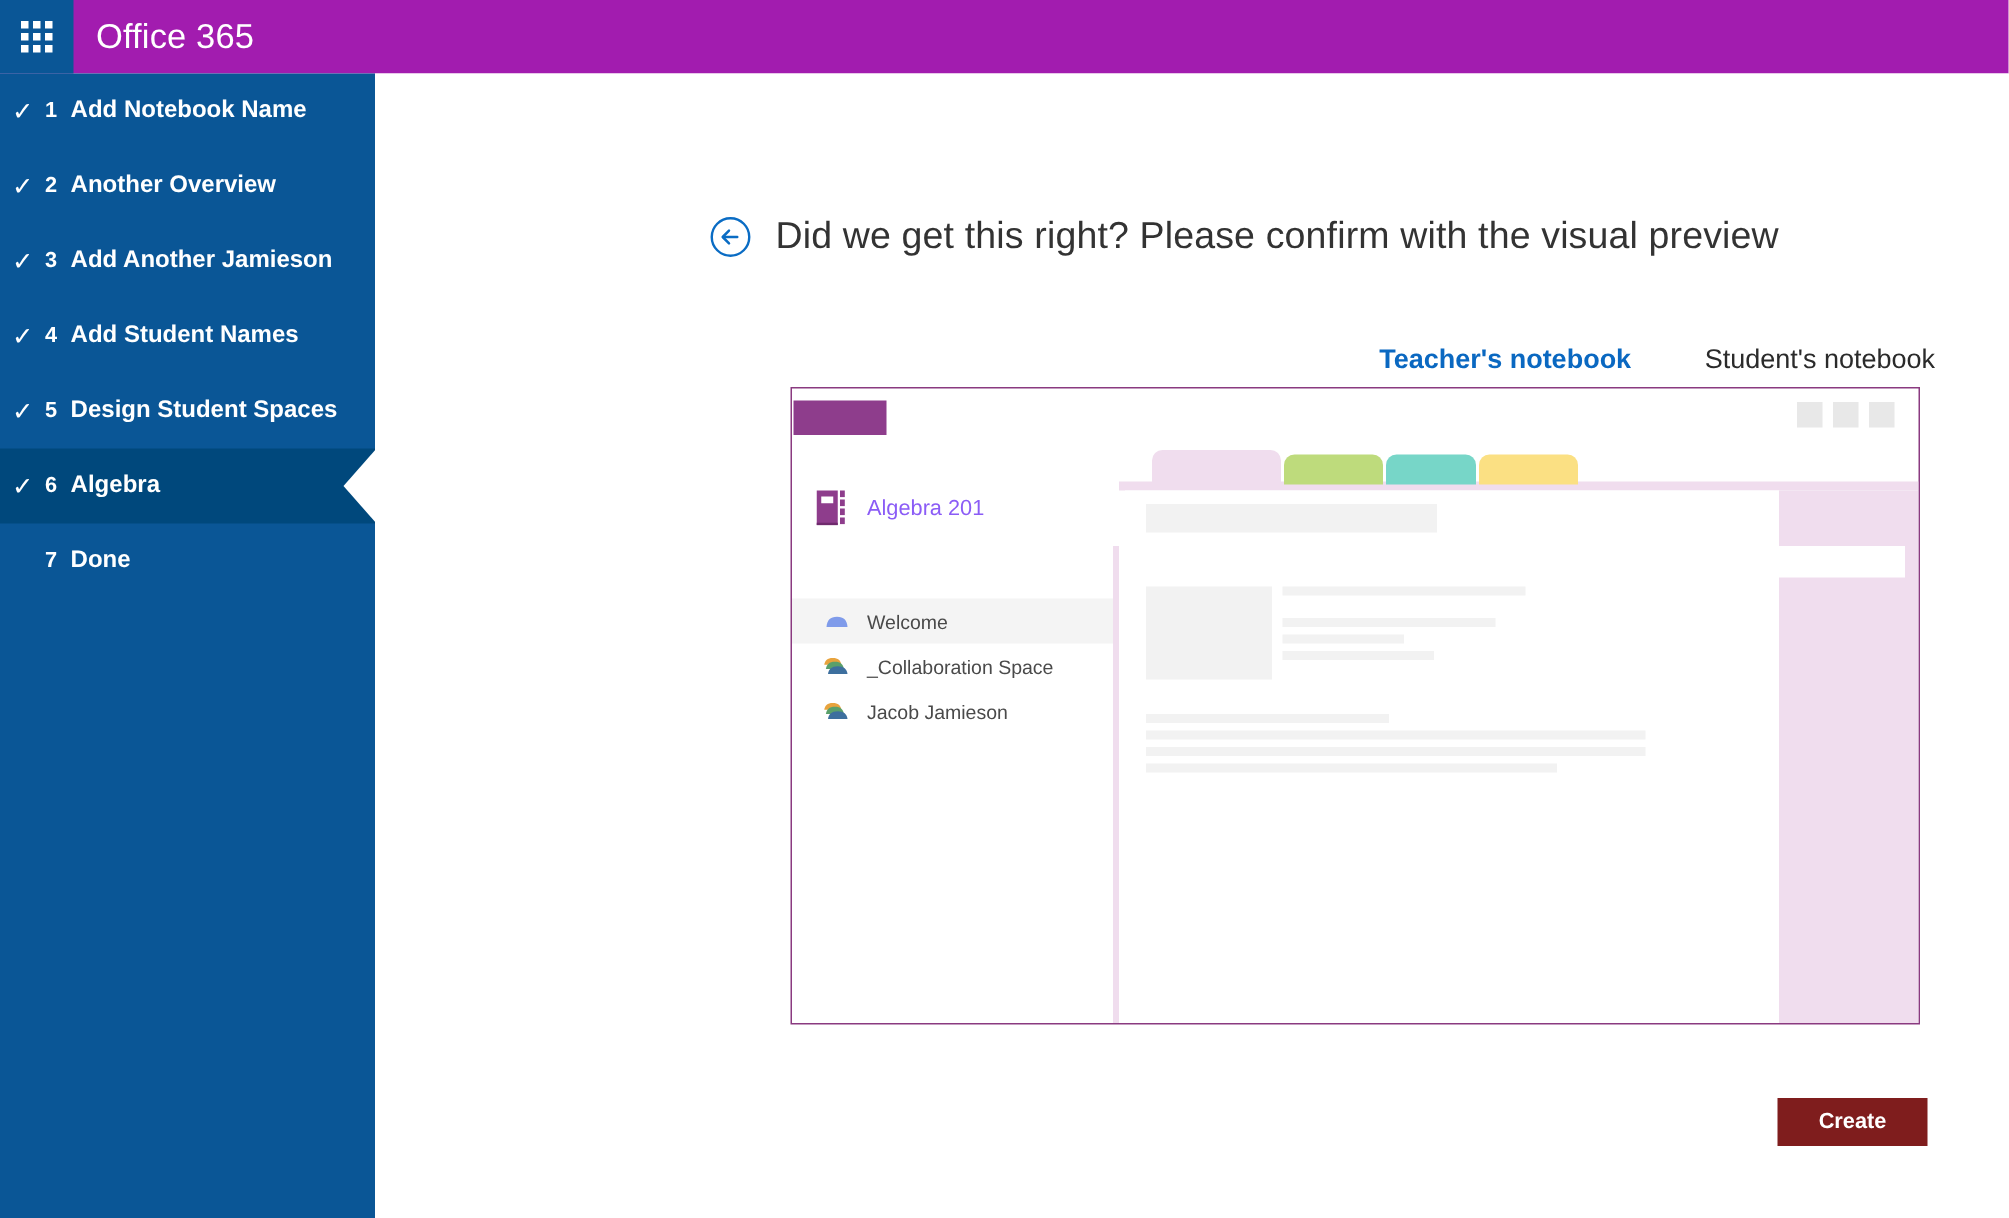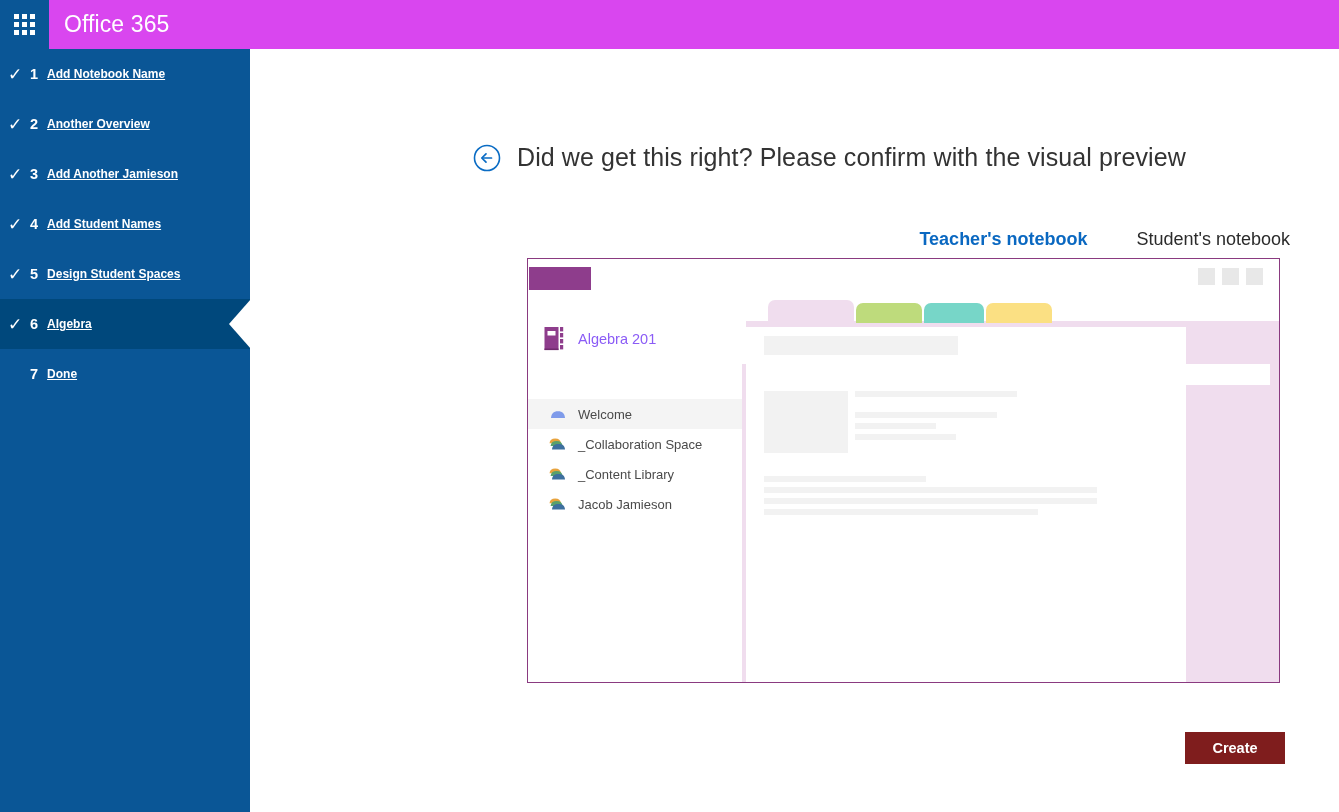--- a/index.html
+++ b/index.html
@@ -9,21 +9,21 @@
     overflow: hidden;
     background: #ffffff;
     font-family: "Liberation Sans", sans-serif;
     -webkit-font-smoothing: antialiased;
   }
 
   
   .suite-bar {
     position: absolute; top: 0; left: 0;
     width: 1339px; height: 49px;
-    background: #d946ef;
+    background: #a21caf;
     display: flex; align-items: center;
   }
   .waffle {
     width: 49px; height: 49px;
     background: #0a5696;
     display: flex; align-items: center; justify-content: center;
     cursor: pointer;
   }
   .waffle-grid {
     display: grid;
@@ -61,24 +61,23 @@
     line-height: 1;
     text-align: left;
     flex: 0 0 22px;
   }
   .step .num {
     font-size: 14.5px;
     font-weight: 700;
     margin-right: 9px;
   }
   .step .lbl {
-    font-size: 12px;
+    font-size: 16px;
     font-weight: 700;
     white-space: nowrap;
-    text-decoration: underline;
   }
   .step.active {
     background: #00487c;
   }
   .step.active::after {
     content: "";
     position: absolute;
     right: -1px; top: 50%;
     transform: translateY(-50%);
     width: 0; height: 0;
@@ -361,28 +360,20 @@
           <path d="M4 13.4 C4.4 9.9 6.4 8.1 10.5 8.1 C14.6 8.1 16.6 9.9 17 13.4 Z" fill="#3d6f9e"></path>
         </svg>
         <span class="sec-lbl">_Collaboration Space</span>
       </div>
       <div class="sec-row">
         <svg class="sec-ico" viewBox="0 0 20 16">
           <path d="M1.5 7.2 C1.9 4.2 3.6 2.6 7.2 2.6 C10.8 2.6 12.5 4.2 12.9 7.2 Z" fill="#e8a33d"></path>
           <path d="M2.6 10 C3 6.8 4.8 5.1 8.6 5.1 C12.4 5.1 14.2 6.8 14.6 10 Z" fill="#5aa06b"></path>
           <path d="M4 13.4 C4.4 9.9 6.4 8.1 10.5 8.1 C14.6 8.1 16.6 9.9 17 13.4 Z" fill="#3d6f9e"></path>
         </svg>
-        <span class="sec-lbl">_Content Library</span>
-      </div>
-      <div class="sec-row">
-        <svg class="sec-ico" viewBox="0 0 20 16">
-          <path d="M1.5 7.2 C1.9 4.2 3.6 2.6 7.2 2.6 C10.8 2.6 12.5 4.2 12.9 7.2 Z" fill="#e8a33d"></path>
-          <path d="M2.6 10 C3 6.8 4.8 5.1 8.6 5.1 C12.4 5.1 14.2 6.8 14.6 10 Z" fill="#5aa06b"></path>
-          <path d="M4 13.4 C4.4 9.9 6.4 8.1 10.5 8.1 C14.6 8.1 16.6 9.9 17 13.4 Z" fill="#3d6f9e"></path>
-        </svg>
         <span class="sec-lbl">Jacob Jamieson</span>
       </div>
     </div>
 
     <div class="vdiv"></div>
 
     <div class="pagepanel"></div>
     <div class="page-field"></div>
 
     <div class="canvas">

